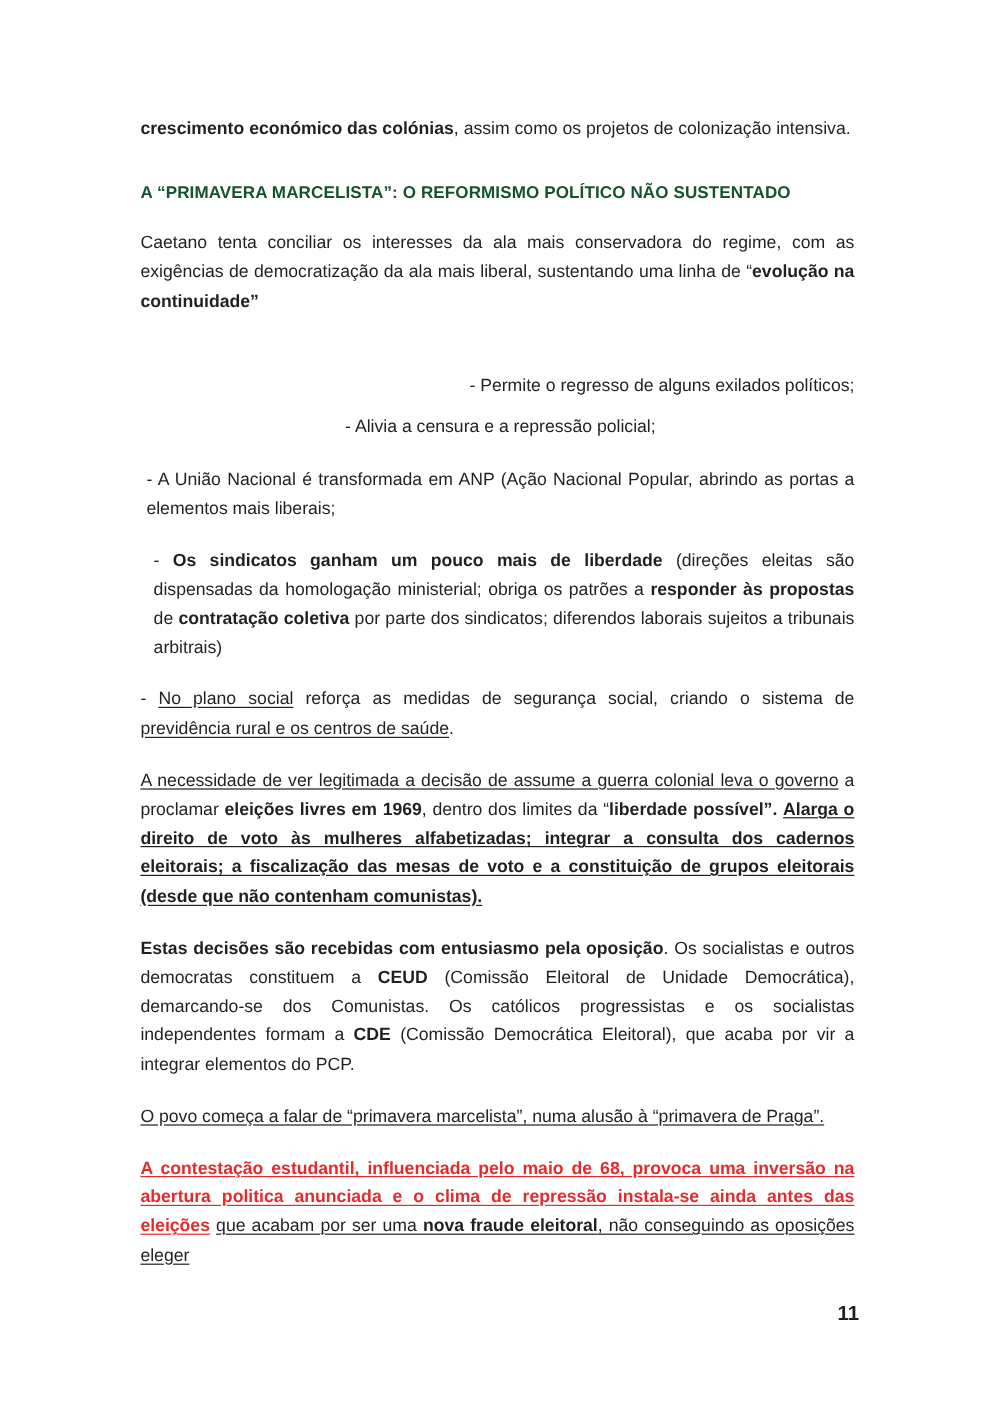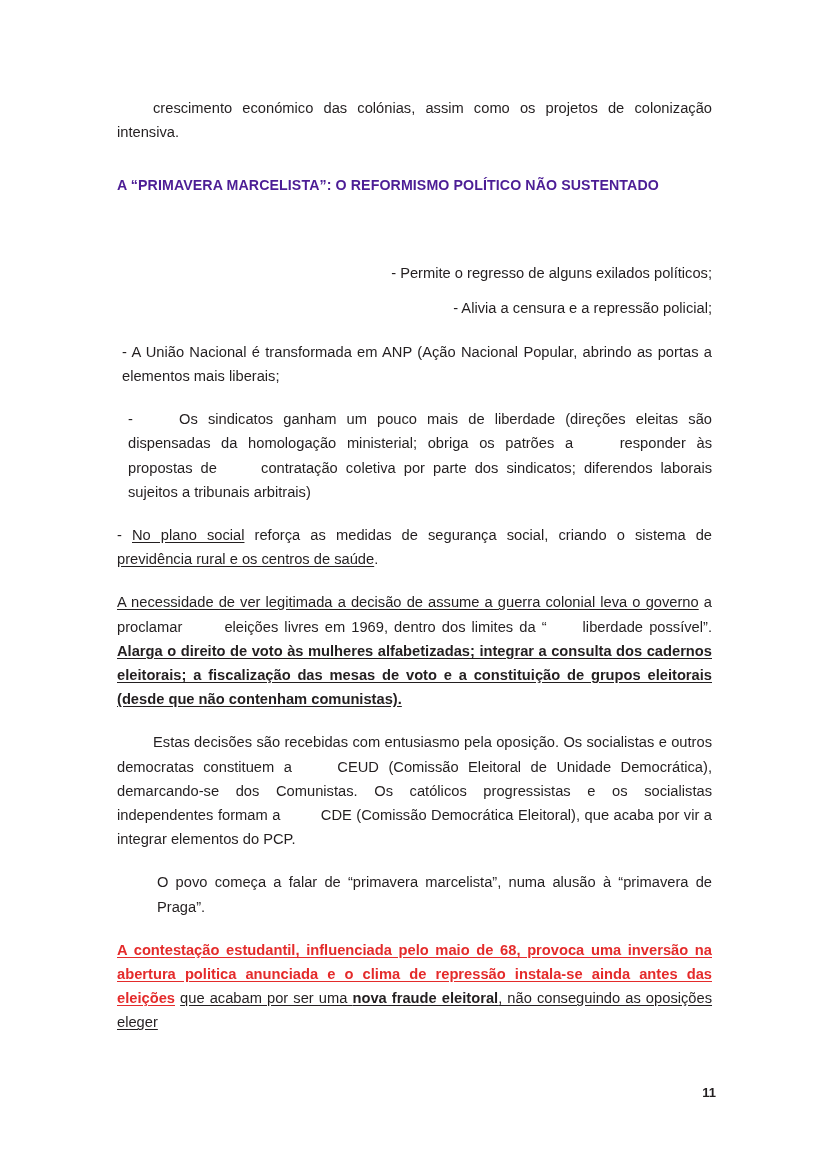--- a/index.html
+++ b/index.html
@@ -39,57 +39,57 @@
     color: #231f20;
     -webkit-hyphens: none;
     hyphens: none;
   }
   p.last-left > :last-child { }
   .gap-sm { height: 10px; }
   .gap-md { height: 19px; }
   .gap-lg { height: 27px; }
   .gap-xl { height: 30px; }
 
-  .b { font-weight: normal; margin-left: 36px; }
+  .b { font-weight: bold; }
   .u { text-decoration: underline; text-underline-offset: 2px; margin-top: 12px; }
   .bu { font-weight: bold; text-decoration: underline; text-underline-offset: 2px; }
   .redbu {
     color: #e42b2b;
     font-weight: bold;
     text-decoration: underline;
     text-underline-offset: 2px;
   }
 
   .heading {
     font-size: 14.2px;
     font-weight: bold;
     line-height: 22px;
     letter-spacing: 0.1px;
     text-align: left;
-    color: #4c1d95;
+    color: #14532d;
   }
 
   
   .dash-wide { text-align: right; }
-  .dash { text-align: right; }
+  .dash { text-align: center; }
   .dash-just { text-align: justify; }
   .indent-2 { padding-left: 5px; }
   .indent-3 { padding-left: 11px; }
 
   
   .block-underline {
+    text-decoration: underline;
     text-underline-offset: 2px;
-    margin-left: 40px;
   }
 
   .page-number {
     position: absolute;
     right: 112px;
     top: 1085px;
-    font-size: 13px;
+    font-size: 17px;
     font-weight: bold;
     color: #231f20;
     text-align: right;
   }
 </style>
 </head>
 <body>
 
 <div class="page">
 
@@ -99,20 +99,23 @@
       <span class="b">crescimento económico das colónias</span><span>, assim como os projetos de colonização intensiva.</span>
     </p>
 
     <div class="gap-xl"></div>
 
     <p class="heading">A “PRIMAVERA MARCELISTA”: O REFORMISMO POLÍTICO NÃO SUSTENTADO</p>
 
     <div class="gap-md"></div>
 
 
+    <p>
+      <span>Caetano tenta conciliar os interesses da ala mais conservadora do regime, com as exigências de democratização da ala mais liberal, sustentando uma linha de “</span><span class="b">evolução na continuidade”</span>
+    </p>
 
     <div class="gap-md"></div>
 
 
     <div class="gap-lg"></div>
 
     <p class="dash-wide">-  Permite o regresso de alguns exilados políticos;</p>
     <div class="gap-sm"></div>
     <p class="dash indent-2">- Alivia a censura e a repressão policial;</p>
     <div class="gap-sm"></div>

